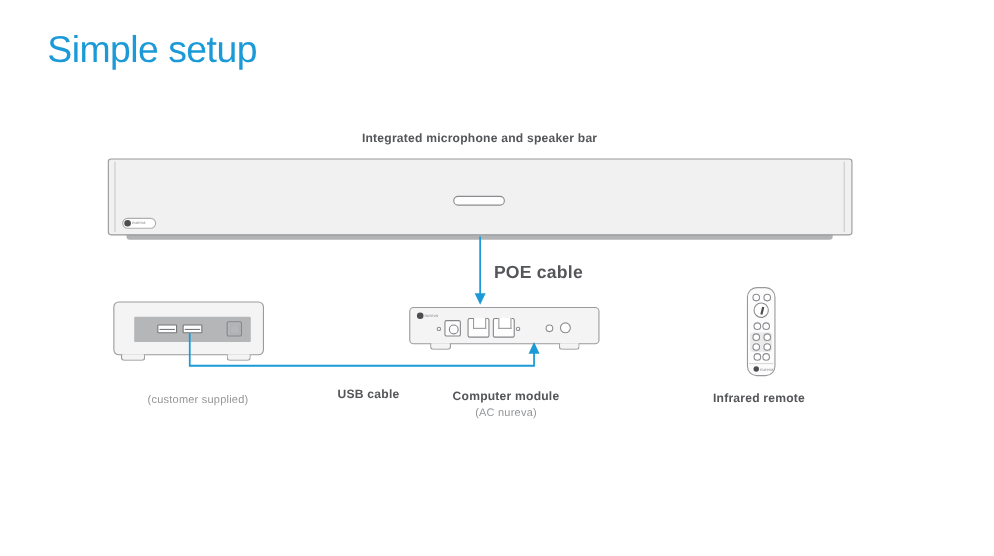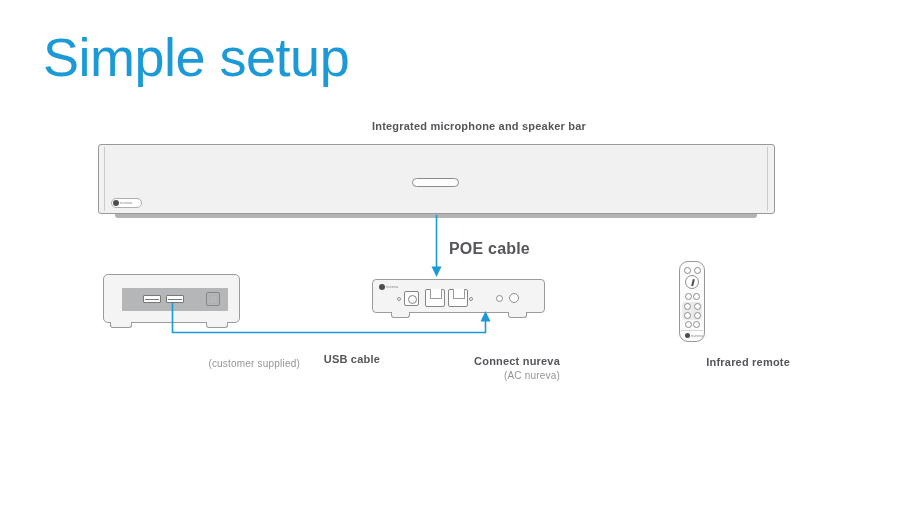--- a/index.html
+++ b/index.html
@@ -6,25 +6,25 @@
   html,body { background:#ffffff; }
   .canvas {
     position: relative;
     width: 904px; height: 505px;
     background: #ffffff;
     overflow: hidden;
     font-family: "Liberation Sans", sans-serif;
   }
   .title {
     position: absolute; left: 43px; top: 26px;
-    font-size: 54px; font-weight: 400; letter-spacing: -0.5px;
+    font-size: 34px; font-weight: 400; letter-spacing: -0.5px;
     color: #1b9ad7;
   }
   .dev-label {
-    position: absolute; text-align: right;
+    position: absolute; text-align: center;
     font-size: 11px; font-weight: bold; color: #55565a;
     letter-spacing: 0.2px;
   }
   .dev-sublabel {
     display: block; margin-top: 3px;
     font-size: 10px; font-weight: normal; color: #939598;
     letter-spacing: 0.2px;
   }
   .cable-label {
     position: absolute;
@@ -206,18 +206,18 @@
     </g>
   </svg>
 
   <div class="cable-label" style="left:449px; top:240px;">POE cable</div>
   <div class="dev-label" style="left:290px; top:353px; width:90px;">USB cable</div>
 
   <div class="dev-label" style="left:60px; top:355px; width:240px;">
     <span class="dev-sublabel">(customer supplied)</span>
   </div>
   <div class="dev-label" style="left:360px; top:355px; width:200px;">
-    <span>Connect nureva</span>
+    <span>Computer module</span>
     <span class="dev-sublabel">(AC nureva)</span>
   </div>
   <div class="dev-label" style="left:590px; top:356px; width:200px;">Infrared remote</div>
 
 </div>
 
 </body></html>

